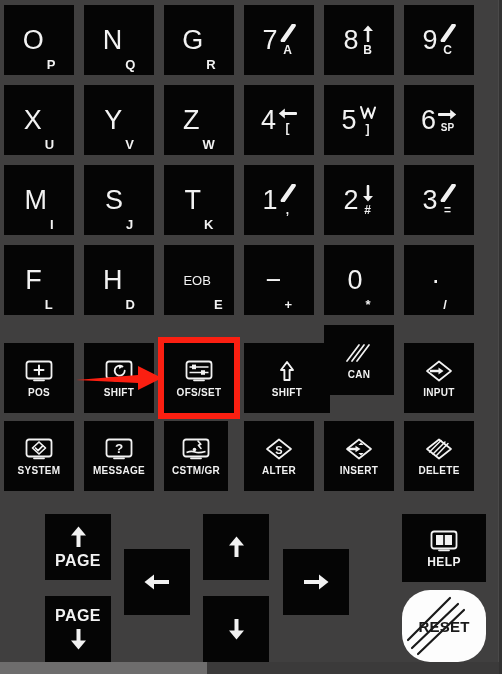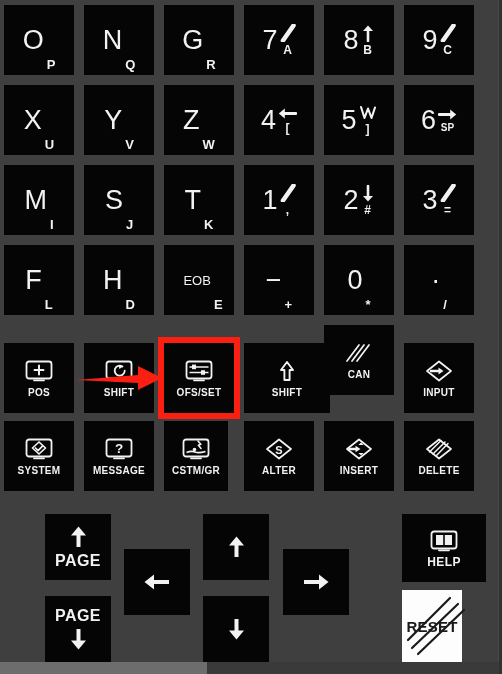--- a/index.html
+++ b/index.html
@@ -538,21 +538,21 @@
         <div class="nav-arrow top" style="margin-bottom: 3px;">
           <svg width="30" height="24" viewBox="0 0 30 24">
             <rect x="2.5" y="2.5" width="25" height="17" rx="2.5" fill="none" stroke="#f2f2f2" stroke-width="1.8"></rect>
             <path d="M10 21.3 h10" stroke="#f2f2f2" stroke-width="1.8" stroke-linecap="round"></path>
             <rect x="7" y="6" width="16" height="10" fill="#f2f2f2"></rect>
             <path d="M15 6 v10" stroke="#050505" stroke-width="1.6"></path>
           </svg>
         </div>
         <div class="nav-label" style="font-size: 12px;">HELP</div>
       </div>
-      <div class="key navkey white" style="left: 402px; top: 590px; width: 60px; height: 72px;">
+      <div class="key navkey white" style="left: 402px; top: 590px; width: 84px; height: 72px; border-radius: 28px;">
         <div class="reset-inner">
           <svg width="68" height="72" viewBox="0 0 68 72" style="position:absolute;left:0;top:0">
             <path d="M10 58 L56 14 M16 64 L62 20 M6 50 L48 8" stroke="#1a1a1a" stroke-width="2.2" stroke-linecap="round"></path>
           </svg>
           <span class="reset-label">RESET</span>
         </div>
       </div>
     </div>
 
   <div class="scrollbar-track">

